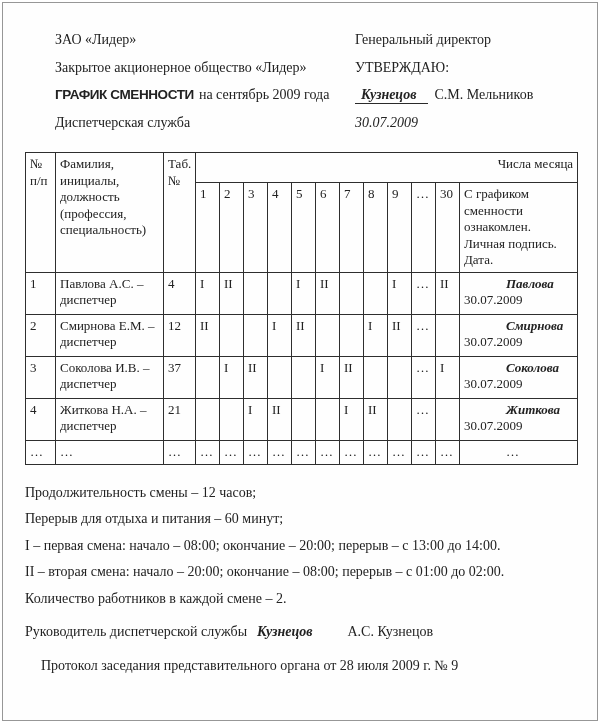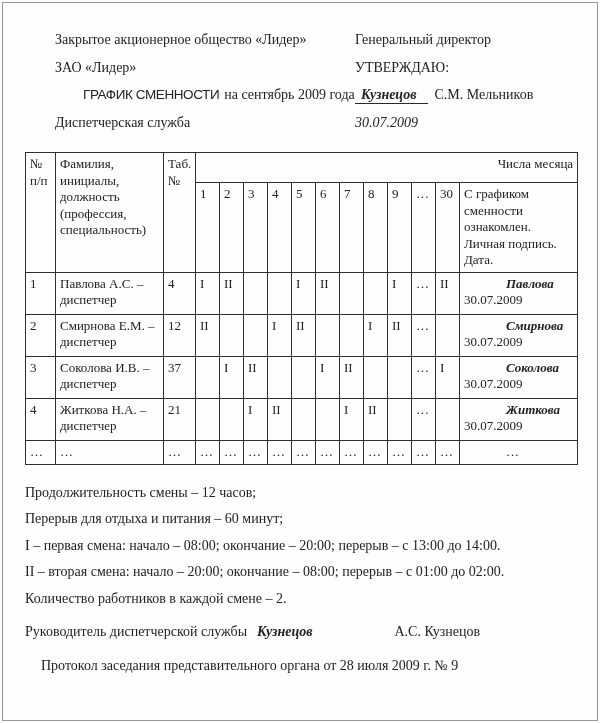--- a/index.html
+++ b/index.html
@@ -20,24 +20,23 @@
     overflow: hidden;
   }
 
   
   .doc-header { display: flex; margin-top: 23px; }
   .doc-header p { margin: 0; line-height: 27.5px; font-size: 14px; }
   .header-left { margin-left: 30px; flex: 0 0 300px; }
   .header-right { flex: 1 1 auto; }
   .doc-title {
     font-family: "Liberation Sans", sans-serif;
-    font-weight: normal;
+    font-weight: bold;
     font-size: 13.5px;
     letter-spacing: -0.4px;
-    margin-left: 28px;
   }
   .title-rest { margin-left: 5px; }
   .sig-underlined {
     font-weight: bold; font-style: italic;
     border-bottom: 1px solid #2a2a2a;
     padding: 0 12px 1px 6px;
   }
   .approver-name { margin-left: 6px; }
   .italic { font-style: italic; }
 
@@ -71,33 +70,33 @@
   tr.dots-row td { height: 24px; }
   .sig-name { display: block; font-weight: bold; font-style: italic; margin-left: 42px; }
   .sig-date { display: block; }
   tr.dots-row .sig-name { font-weight: normal; font-style: normal; }
 
   
   .notes { margin-top: 15px; }
   .notes p { margin: 0; font-size: 14px; line-height: 26.5px; }
   .manager-line { margin: 6px 0 0 0; font-size: 14px; line-height: 27px; }
   .manager-sig { font-weight: bold; font-style: italic; margin-left: 10px; }
-  .manager-name { margin-left: 82px; }
+  .manager-name { margin-left: 35px; }
   .opinion-line { margin: 12px 0 0 0; font-size: 14px; line-height: 27px; }
   .protocol-line { margin: 7px 0 0 16px; font-size: 14px; line-height: 27px; }
 </style>
 </head>
 <body>
 
 <div class="sheet">
 
   <div class="doc-header">
     <div class="header-left">
+      <p>ЗАО «Лидер»</p>
       <p>Закрытое акционерное общество «Лидер»</p>
-      <p>ЗАО «Лидер»</p>
       <p><span class="doc-title">ГРАФИК СМЕННОСТИ</span><span class="title-rest">на сентябрь 2009 года</span></p>
       <p>Диспетчерская служба</p>
     </div>
     <div class="header-right">
       <p>Генеральный директор</p>
       <p>УТВЕРЖДАЮ:</p>
       <p><span class="sig-underlined">Кузнецов</span><span class="approver-name">С.М. Мельников</span></p>
       <p class="italic">30.07.2009</p>
     </div>
   </div>

